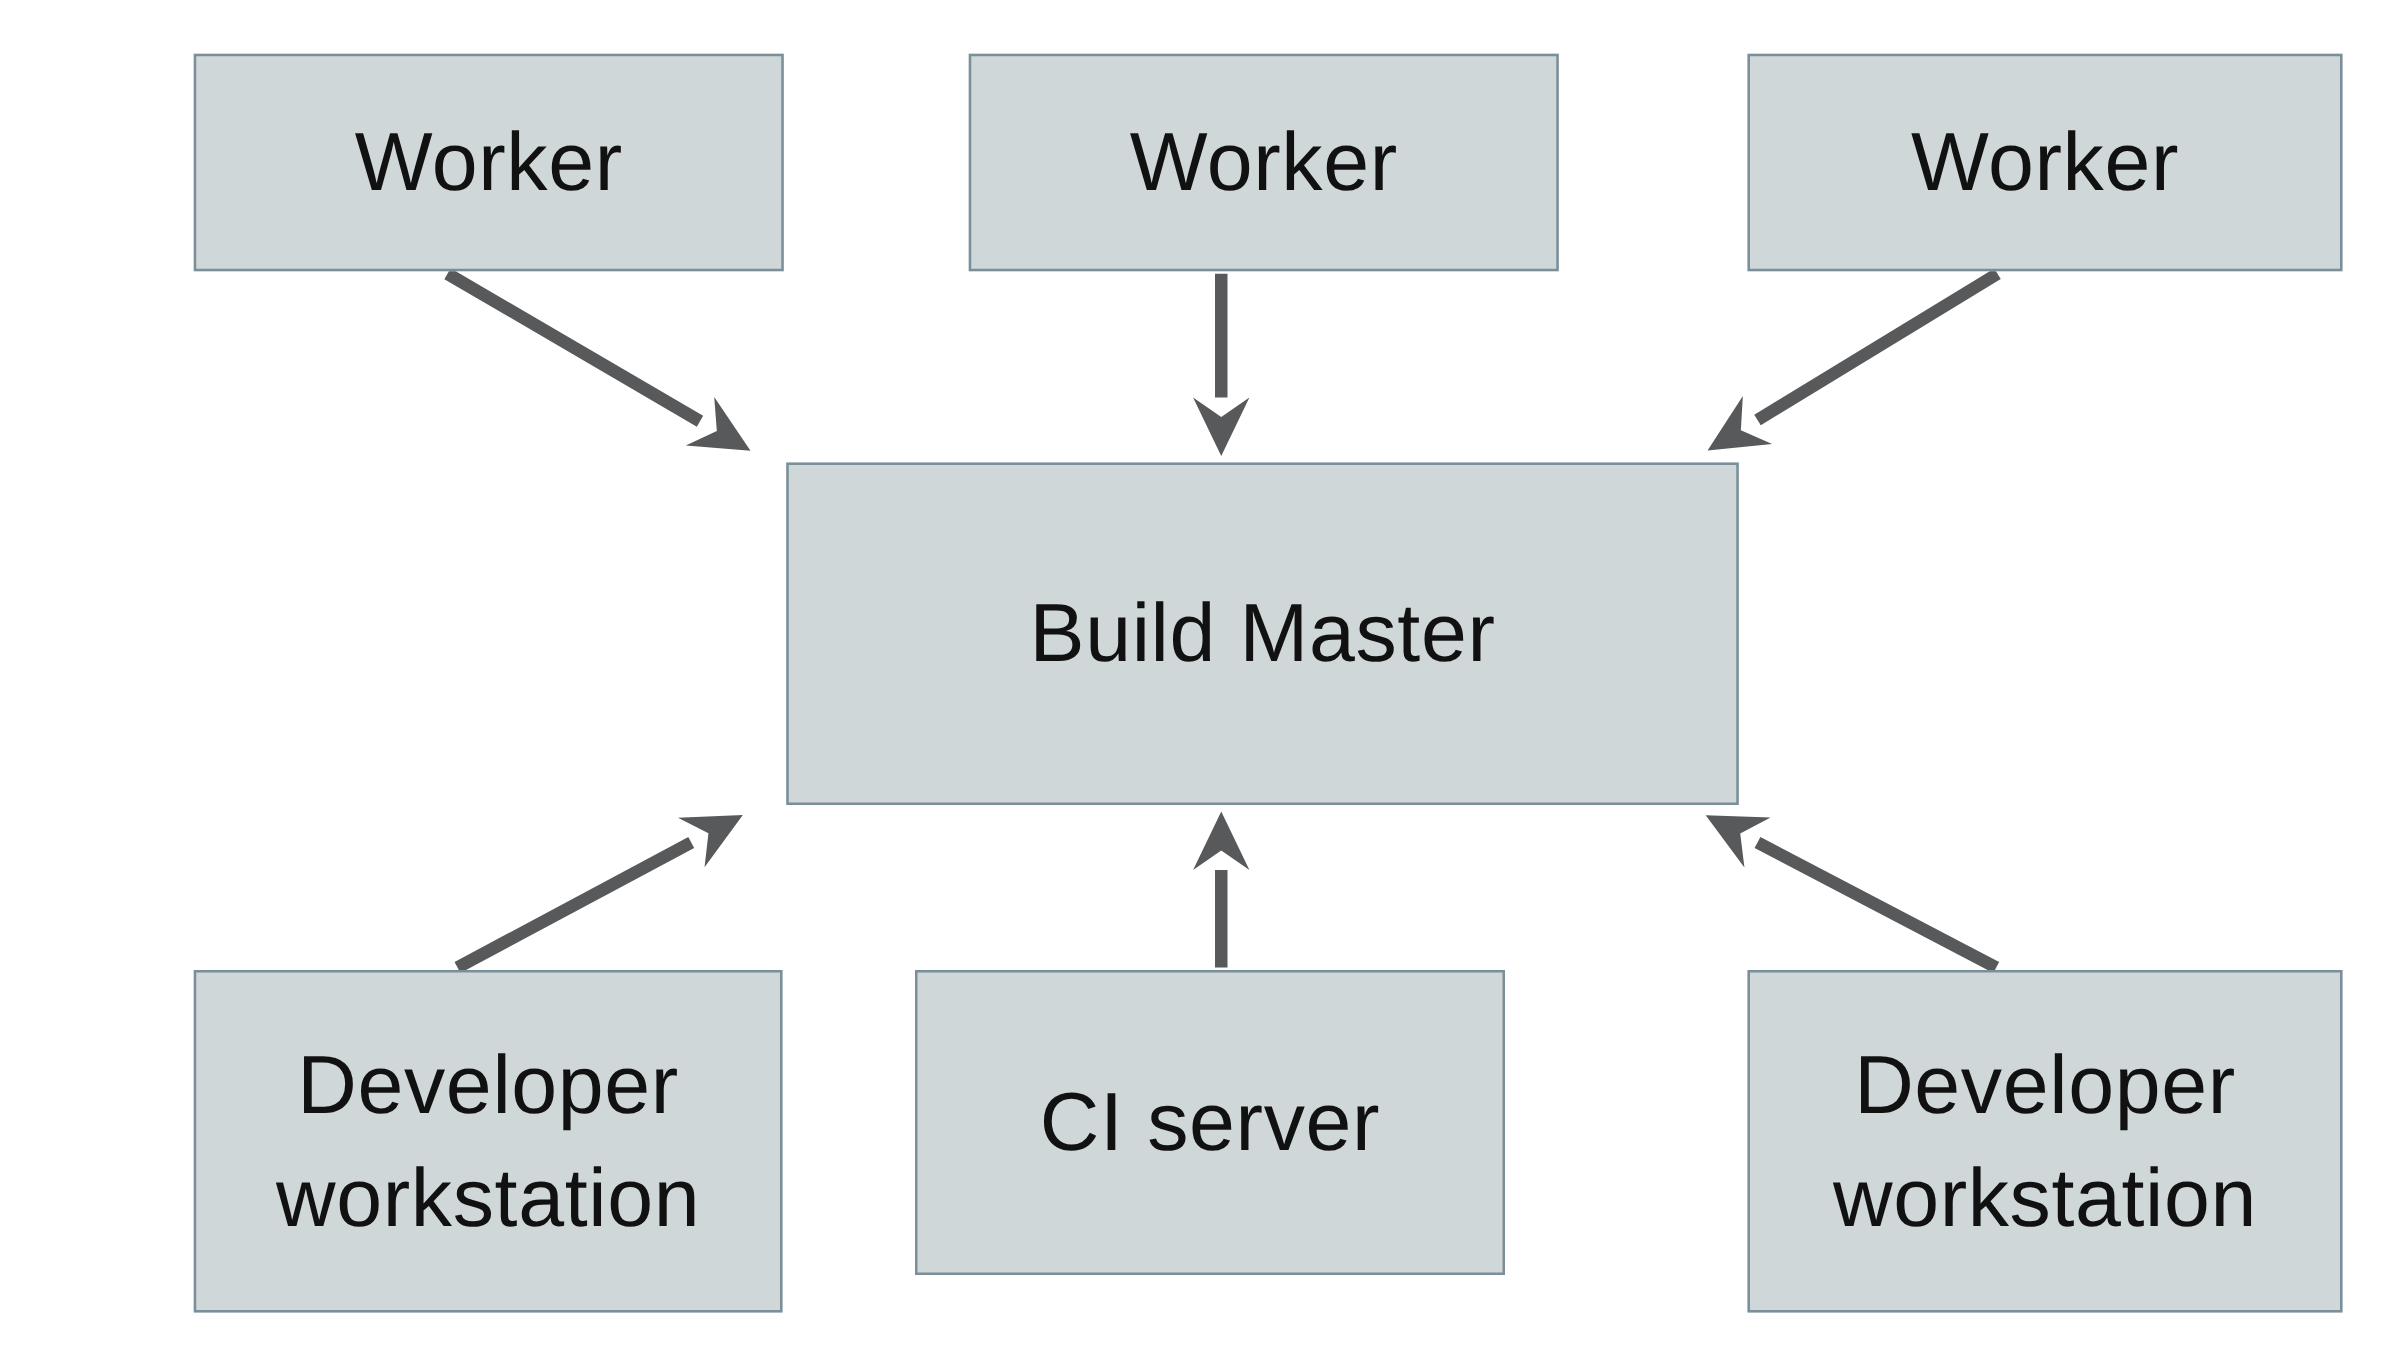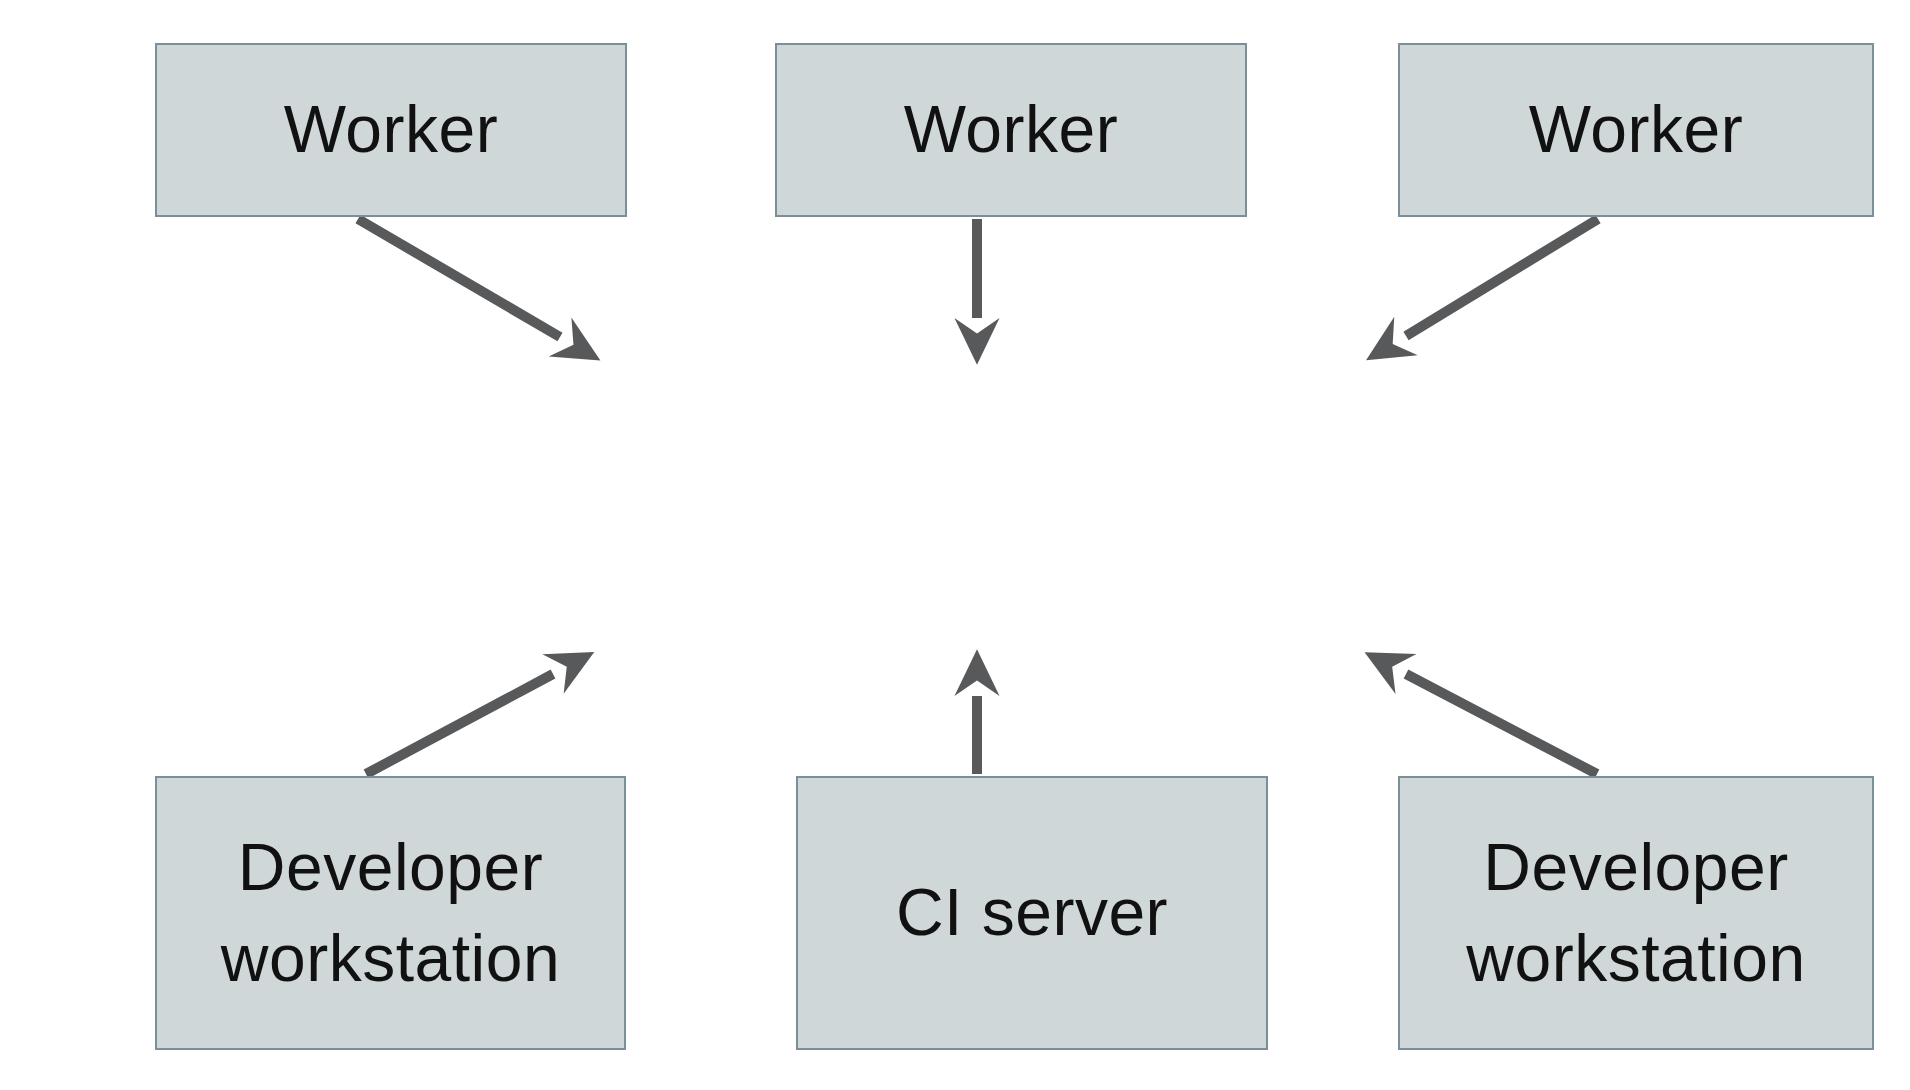--- a/index.html
+++ b/index.html
@@ -48,21 +48,21 @@
     font-weight:400;
     letter-spacing:0.5px;
     padding:0 20px;
   }
   
   .n-worker-left   {left:121px;  top:43px;  width:472px; height:174px;}
   .n-worker-center {left:741px;  top:43px;  width:472px; height:174px;}
   .n-worker-right  {left:1364px; top:43px;  width:476px; height:174px;}
   .n-build-master  {left:595px;  top:370px; width:762px; height:274px;}
   .n-dev-ws-left   {left:121px;  top:776px; width:471px; height:274px;}
-  .n-ci-server     {left:762px;  top:776px; width:472px; height:274px;}
+  .n-ci-server     {left:698px;  top:776px; width:472px; height:244px;}
   .n-dev-ws-right  {left:1364px; top:776px; width:476px; height:274px;}
 </style>
 </head>
 <body>
 
 <div class="canvas">
 
   <svg class="arrow-layer" width="1910" height="1090" viewBox="0 0 1910 1090" xmlns="http://www.w3.org/2000/svg">
     <defs>
       <marker id="dart" viewBox="0 0 12 12" refX="0.6" refY="6" markerWidth="5.2" markerHeight="5.2" orient="auto" markerUnits="strokeWidth">
@@ -83,20 +83,23 @@
   </div>
 
   <div class="node n-worker-center">
     <span class="label">Worker</span>
   </div>
 
   <div class="node n-worker-right">
     <span class="label">Worker</span>
   </div>
 
+  <div class="node n-build-master">
+    <span class="label">Build Master</span>
+  </div>
 
   <div class="node n-dev-ws-left">
     <span class="label">Developer workstation</span>
   </div>
 
   <div class="node n-ci-server">
     <span class="label">CI server</span>
   </div>
 
   <div class="node n-dev-ws-right">

